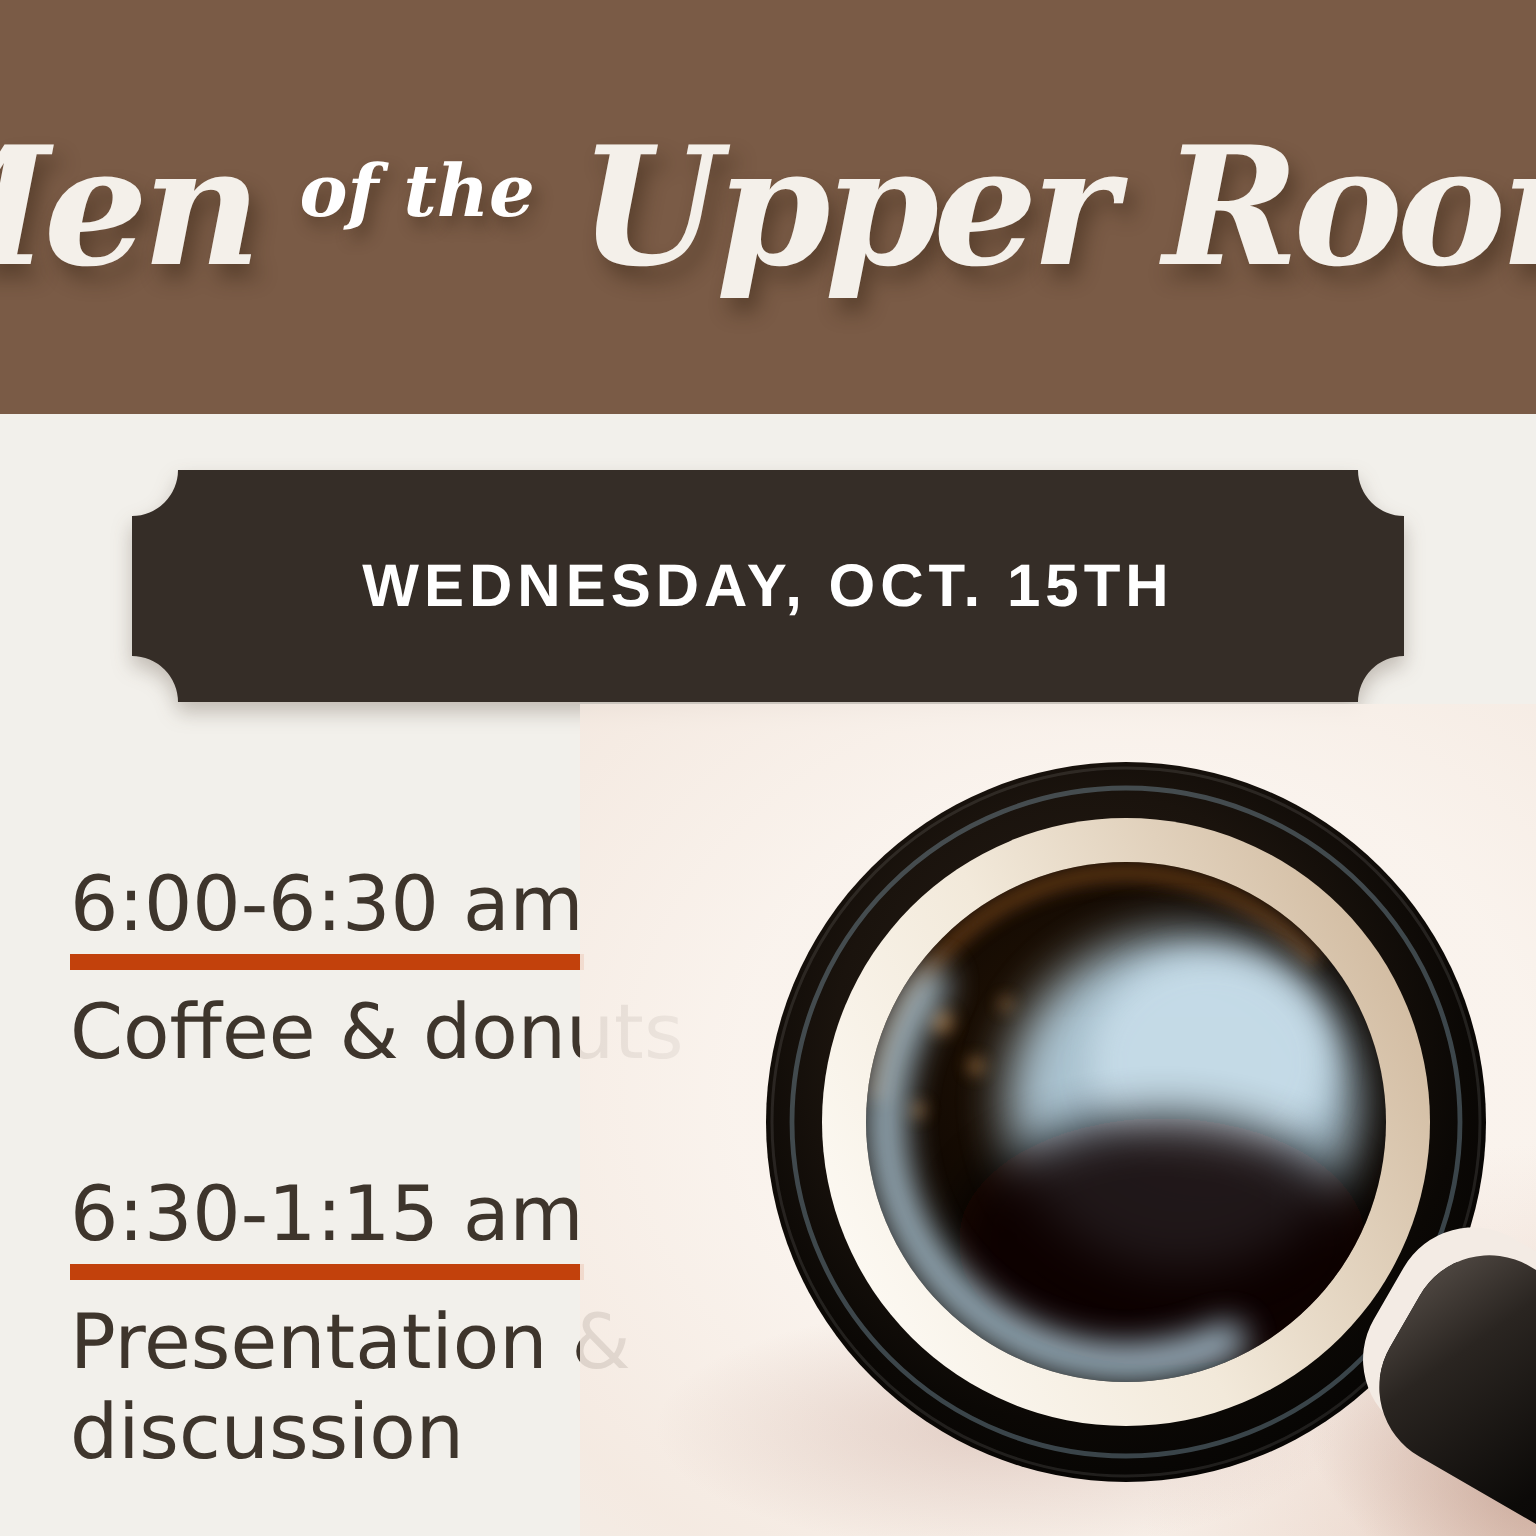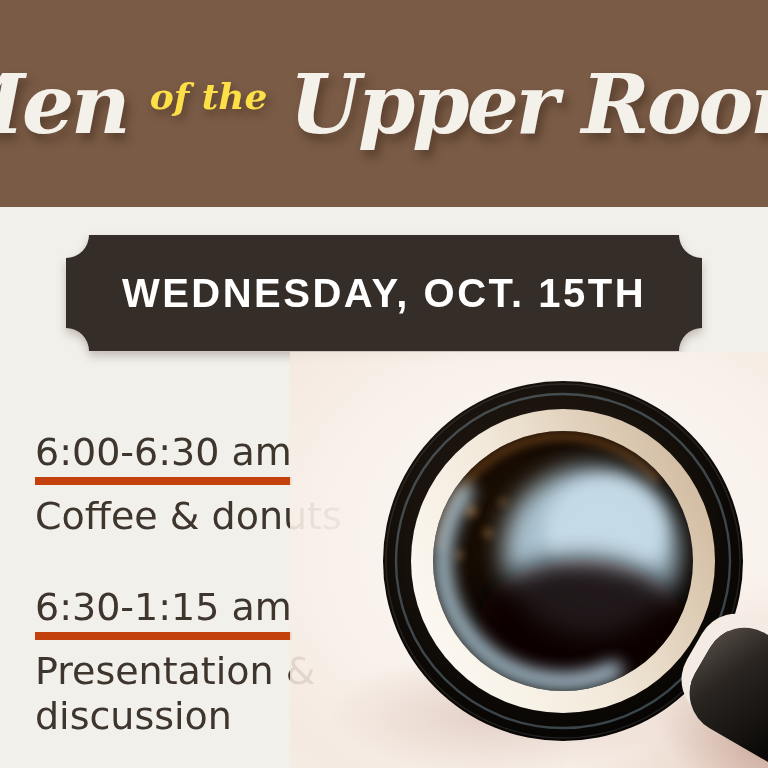--- a/index.html
+++ b/index.html
@@ -13,34 +13,34 @@
     background:#7a5b46;display:flex;align-items:center;justify-content:center;
     gap:22px;
   }
   .title-big{
     font-family:"DejaVu Serif",serif;font-style:italic;font-weight:bold;
     font-size:82px;color:#f4f0ea;letter-spacing:-3px;white-space:nowrap;
     text-shadow:4px 7px 10px rgba(52,33,18,.45);
   }
   .title-small{
     font-family:"DejaVu Serif",serif;font-style:italic;font-weight:bold;
-    font-size:36px;color:#fde047;transform:translateY(-8px);
+    font-size:36px;color:#ffffff;transform:translateY(-8px);
     text-shadow:3px 5px 8px rgba(52,33,18,.45);white-space:nowrap;
   }
   
   .banner{
     position:absolute;left:66px;top:235px;width:636px;height:116px;
     filter:drop-shadow(0 5px 5px rgba(70,50,35,.28));
   }
   .banner svg{position:absolute;left:0;top:0;}
   .banner-text{
     position:absolute;left:0;top:0;width:100%;height:100%;
     display:flex;flex-direction:row;align-items:center;justify-content:center;
     color:#ffffff;font-family:"Liberation Sans",sans-serif;font-weight:bold;
-    font-size:40px;letter-spacing:2.5px;line-height:37px;text-align:center;
+    font-size:30px;letter-spacing:2.5px;line-height:37px;text-align:center;
     white-space:nowrap;
   }
   
   .schedule{
     position:absolute;left:35px;top:430px;width:378px;
     color:#3e352c;font-size:38px;line-height:1.17;font-weight:500;
   }
   .schedule-item + .schedule-item{margin-top:46px;}
   .time{
     display:inline-block;border-bottom:8px solid #c2410c;padding-bottom:3px;

